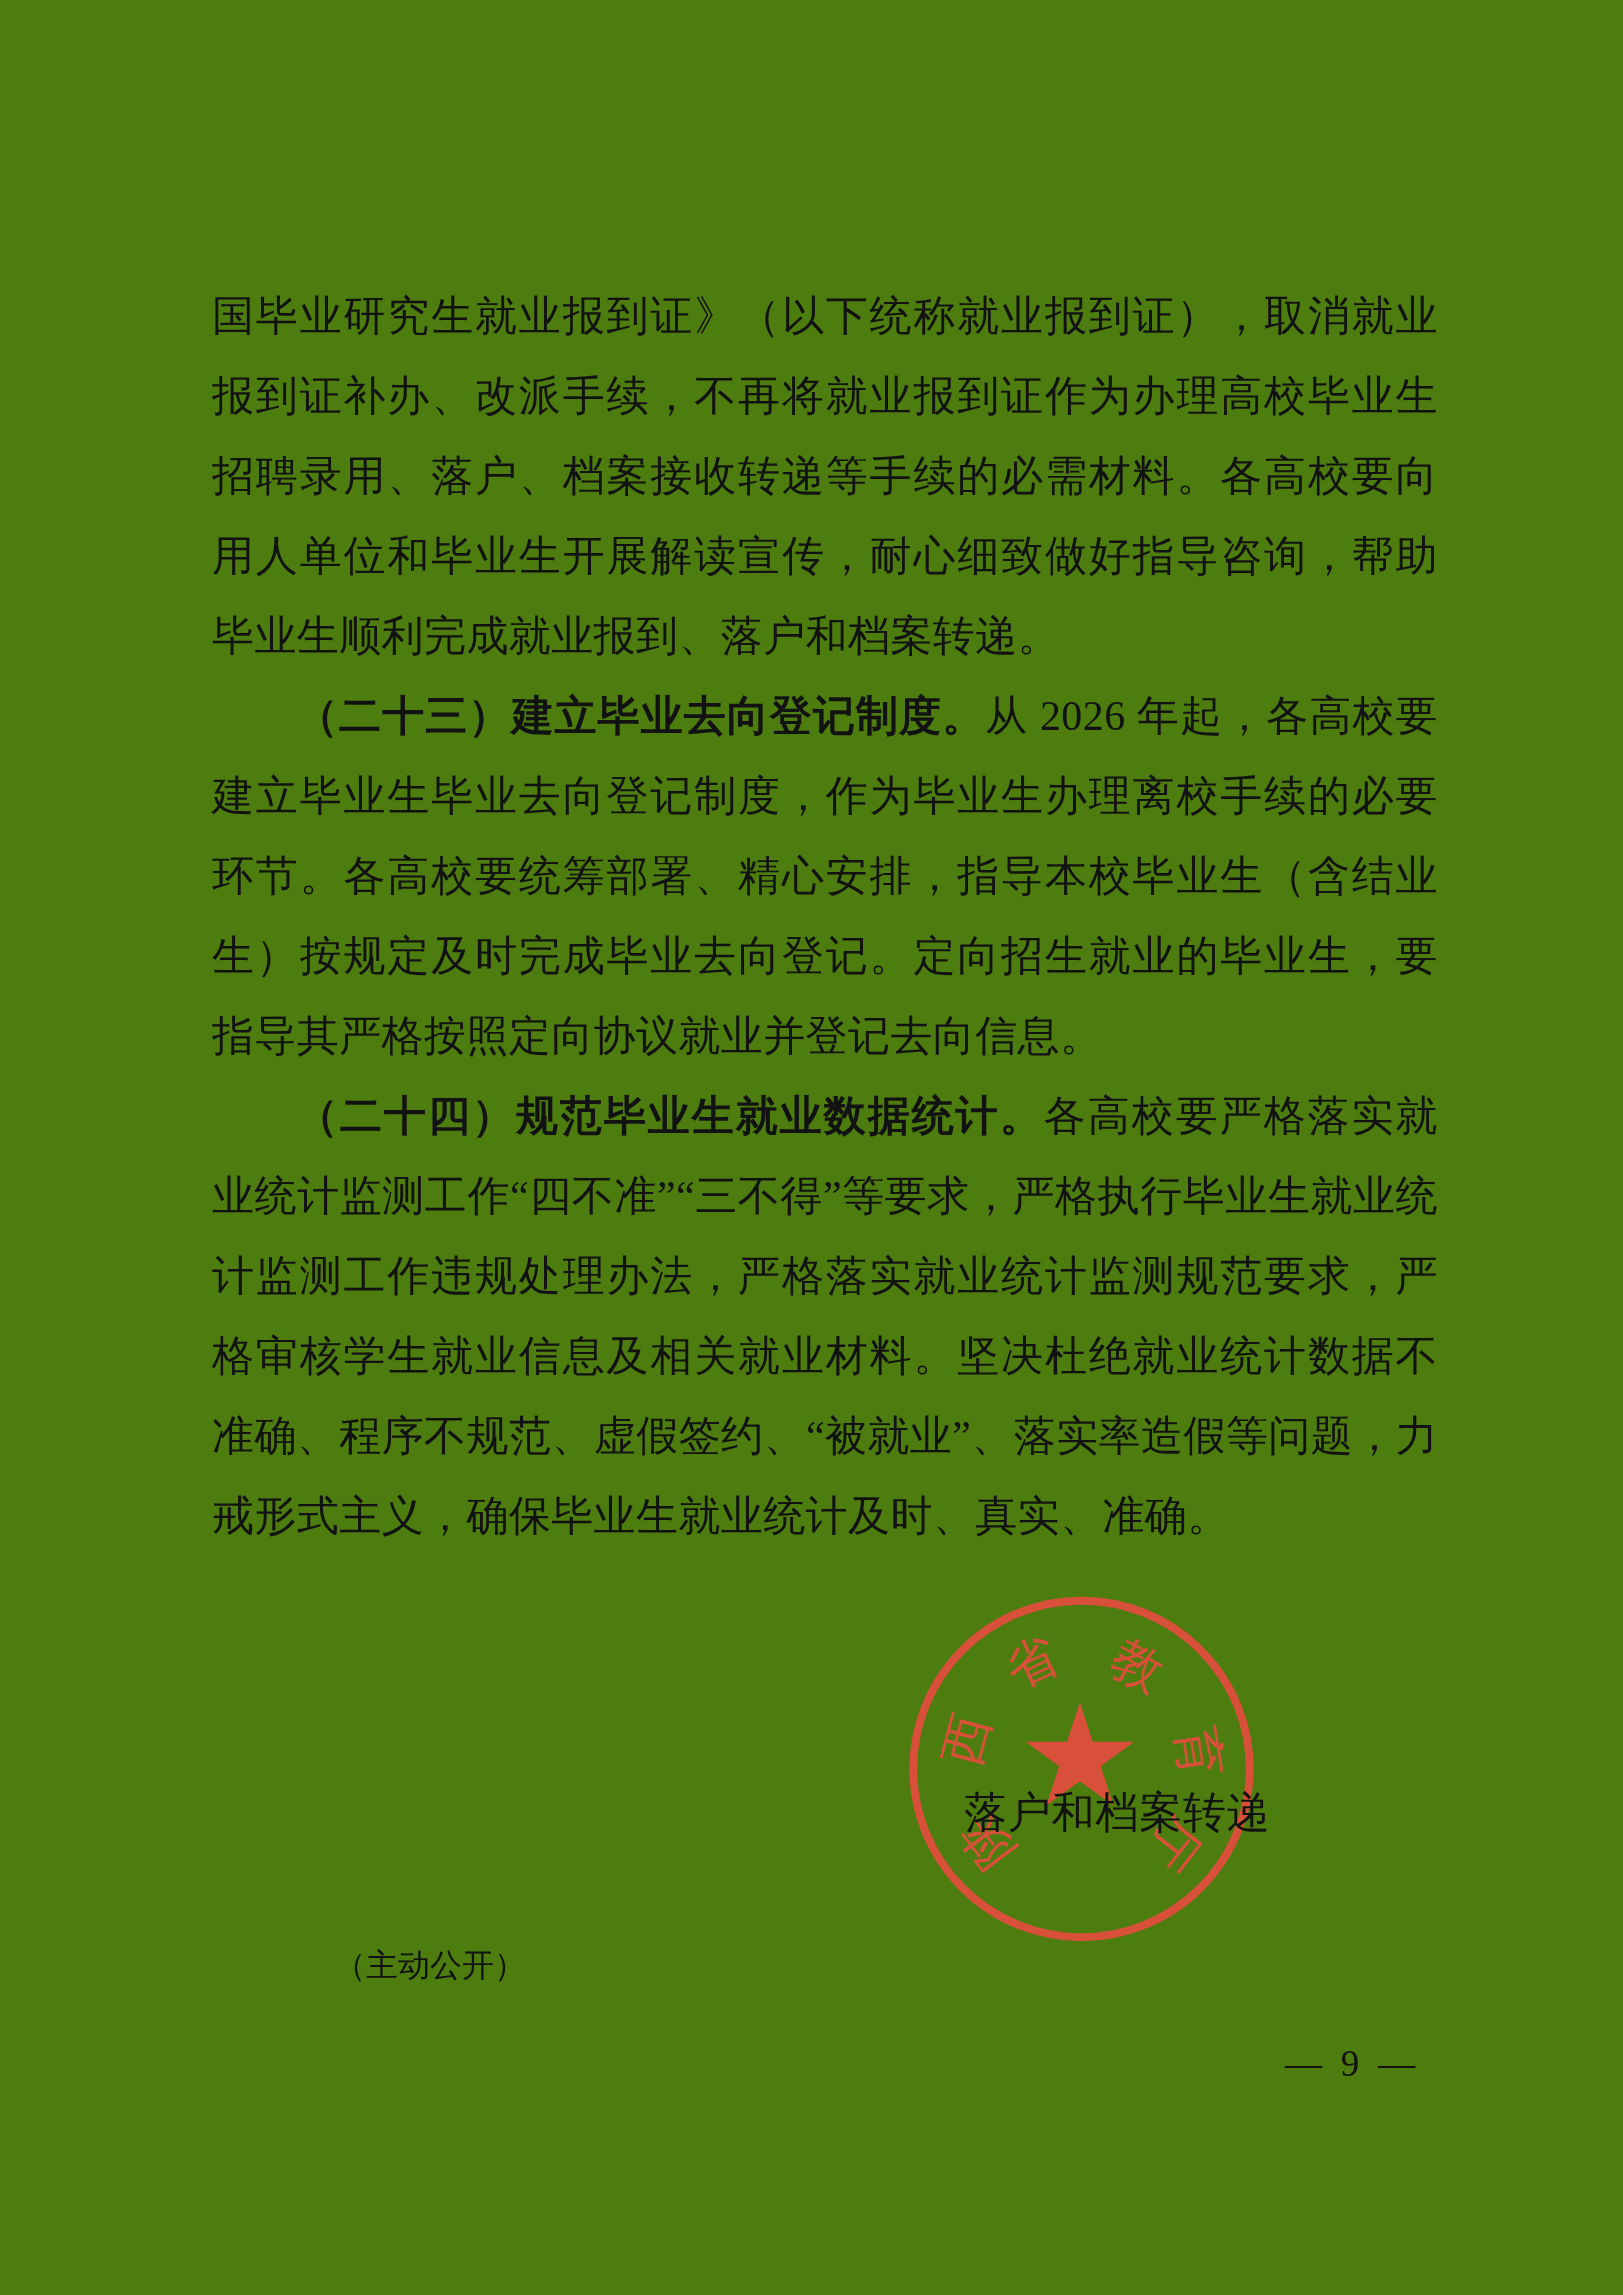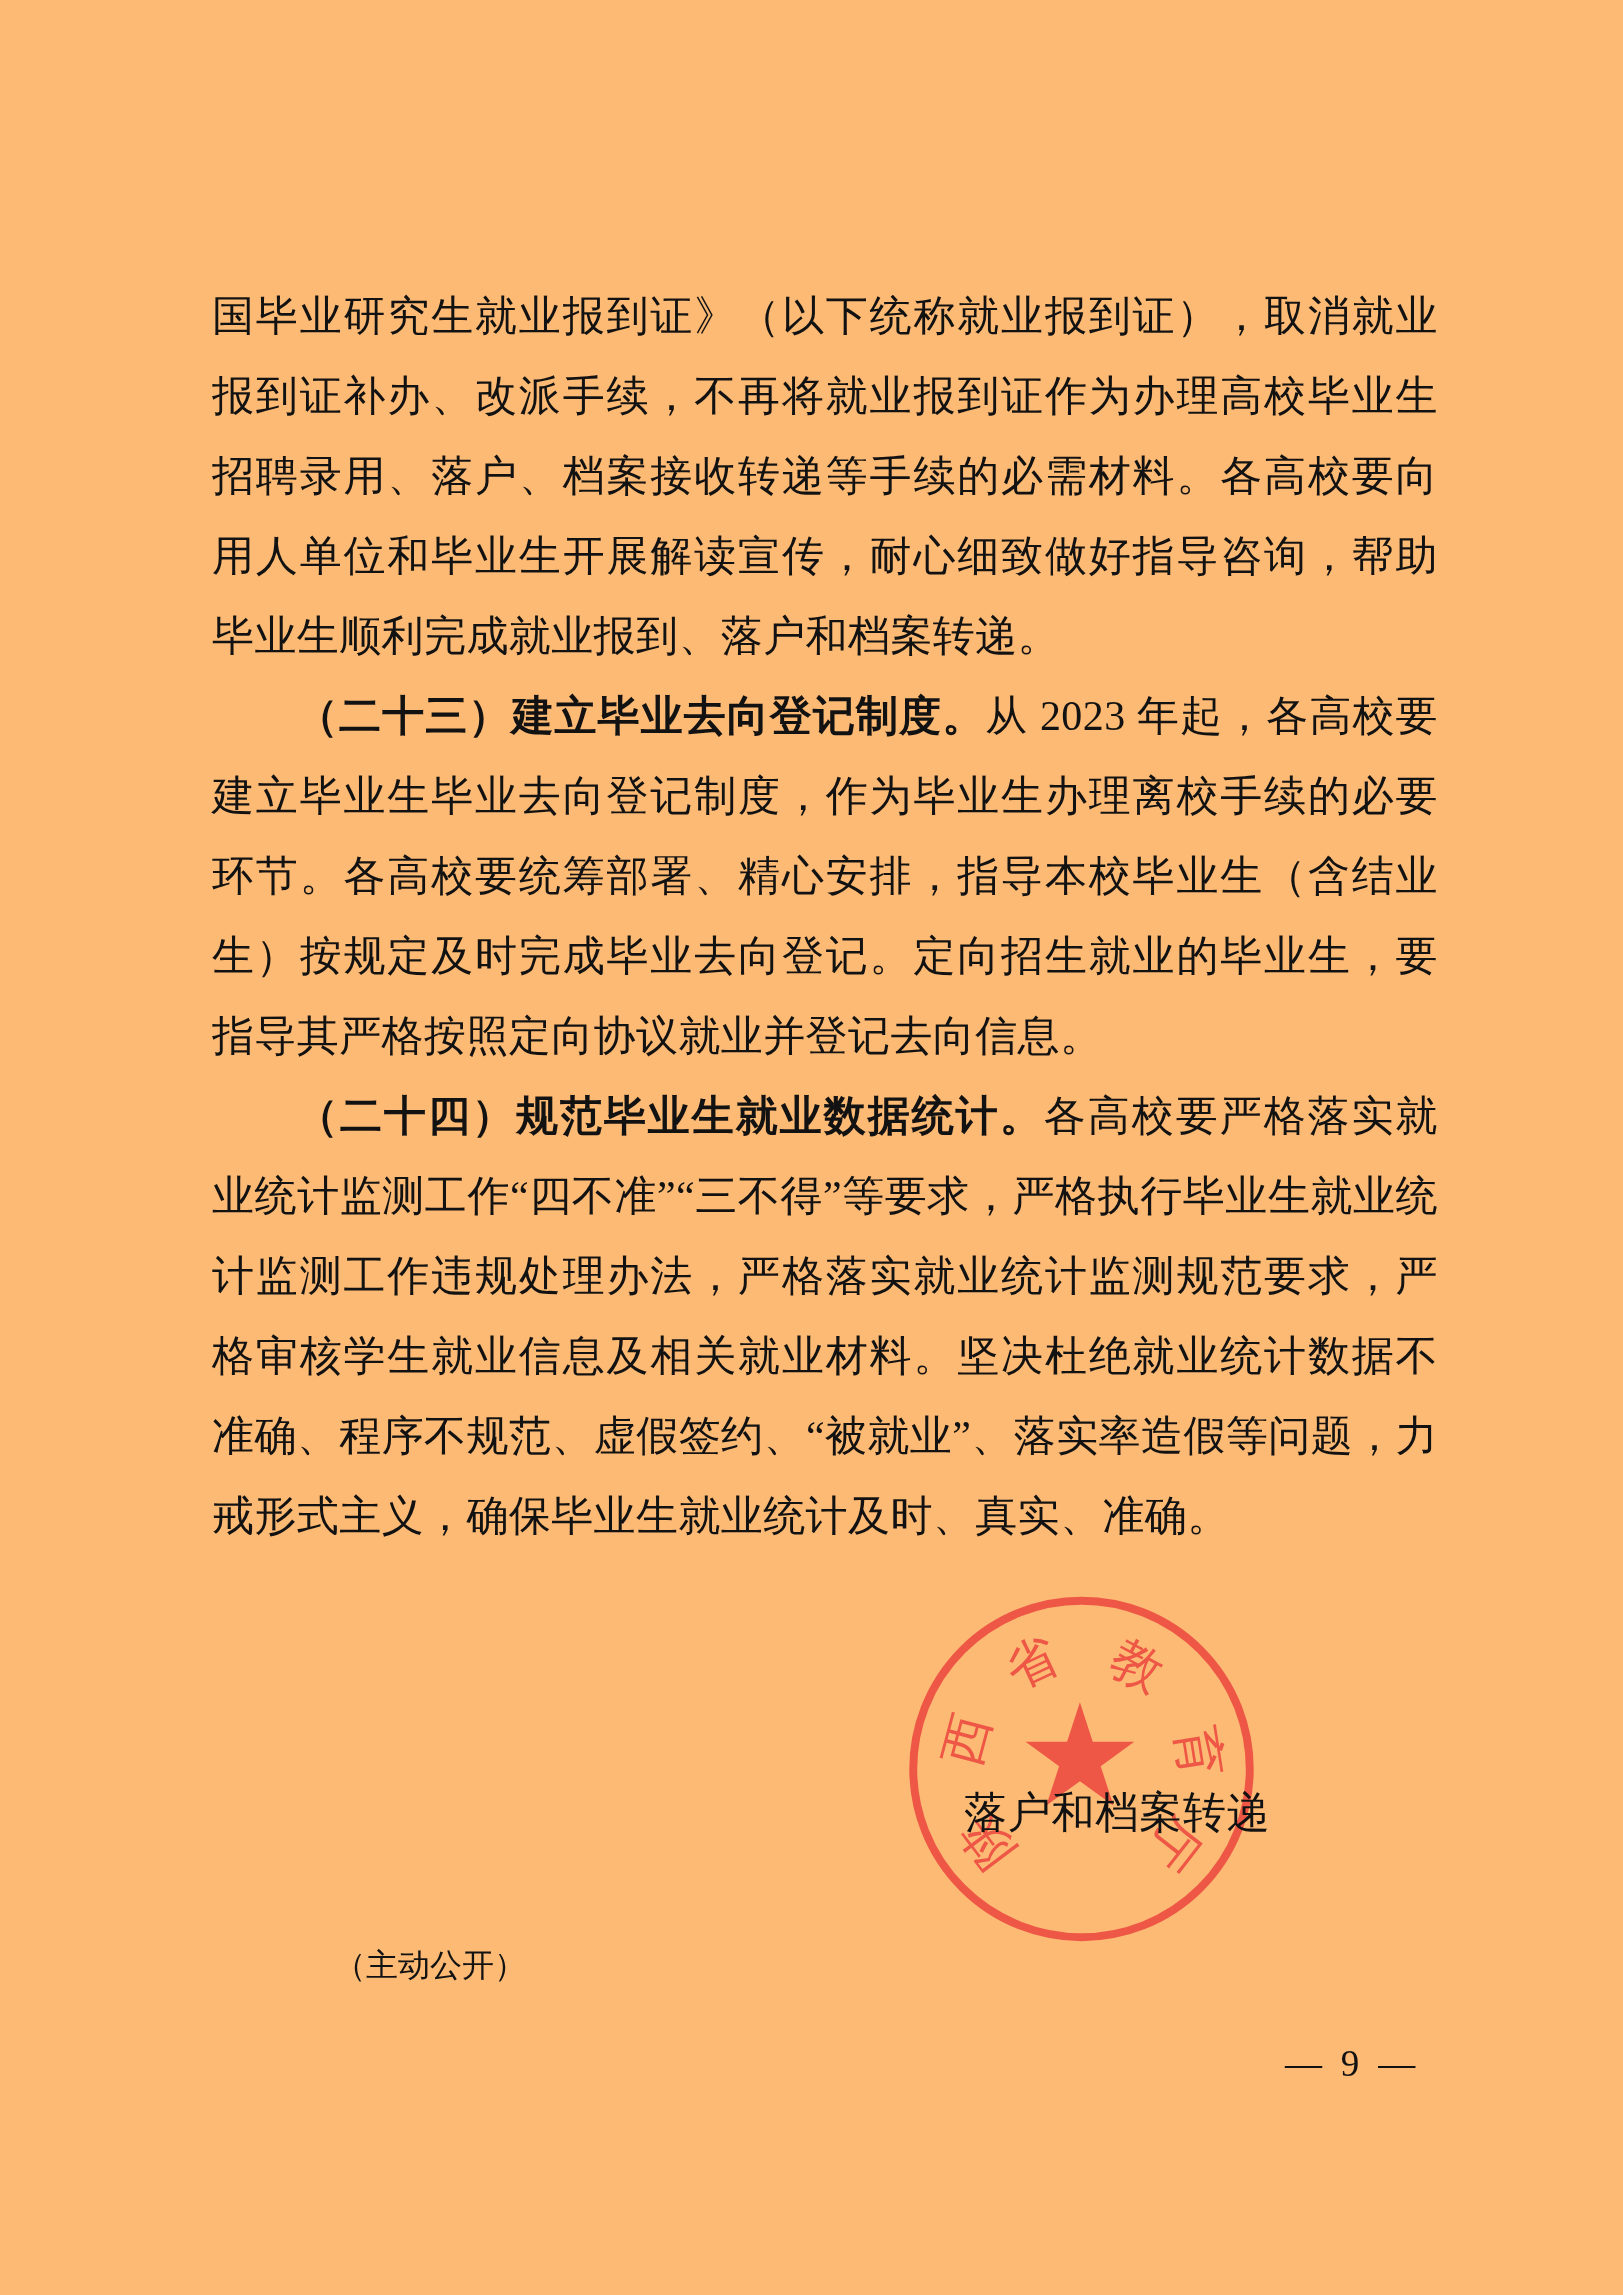--- a/index.html
+++ b/index.html
@@ -1,19 +1,19 @@
 <!DOCTYPE html>
 <html style="font-size:12.7px"><head>
 <meta charset="utf-8">
 <style>
   html,body{margin:0;padding:0;background:#777;}
   .page{
     position:relative;
     width:1624px;height:2295px;
-    background:#fdba74;
+    background:#4d7c0f;
     overflow:hidden;
     font-family:"Liberation Serif","DejaVu Serif",serif;
     color:#121212;
   }
   .body-text{
     position:absolute;
     left:212px;top:276px;width:1226px;
     font-size:42px;line-height:80px;
     text-align:justify;
     text-justify:inter-ideograph;
@@ -54,21 +54,21 @@
     white-space:nowrap;
   }
 </style>
 </head>
 <body>
 
 <div class="page">
 
   <div class="body-text">
     <p><b></b><span>国毕业研究生就业报到证》（以下统称就业报到证），取消就业报到证补办、改派手续，不再将就业报到证作为办理高校毕业生招聘录用、落户、档案接收转递等手续的必需材料。各高校要向用人单位和毕业生开展解读宣传，耐心细致做好指导咨询，帮助毕业生顺利完成就业报到、落户和档案转递。</span></p>
-    <p class="indent"><b>（二十三）建立毕业去向登记制度。</b><span>从 2023 年起，各高校要建立毕业生毕业去向登记制度，作为毕业生办理离校手续的必要环节。各高校要统筹部署、精心安排，指导本校毕业生（含结业生）按规定及时完成毕业去向登记。定向招生就业的毕业生，要指导其严格按照定向协议就业并登记去向信息。</span></p>
+    <p class="indent"><b>（二十三）建立毕业去向登记制度。</b><span>从 2026 年起，各高校要建立毕业生毕业去向登记制度，作为毕业生办理离校手续的必要环节。各高校要统筹部署、精心安排，指导本校毕业生（含结业生）按规定及时完成毕业去向登记。定向招生就业的毕业生，要指导其严格按照定向协议就业并登记去向信息。</span></p>
     <p class="indent"><b>（二十四）规范毕业生就业数据统计。</b><span>各高校要严格落实就业统计监测工作“四不准”“三不得”等要求，严格执行毕业生就业统计监测工作违规处理办法，严格落实就业统计监测规范要求，严格审核学生就业信息及相关就业材料。坚决杜绝就业统计数据不准确、程序不规范、虚假签约、“被就业”、落实率造假等问题，力戒形式主义，确保毕业生就业统计及时、真实、准确。</span></p>
   </div>
 
   <svg class="seal-svg" viewBox="0 0 470 470">
     <g id="seal-group" transform="translate(235,235)">
       <circle cx="0" cy="-2" r="212" fill="none" stroke-width="10" class="seal-stroke" stroke="#ec4a40"></circle>
       <polygon class="seal-fill" transform="translate(-2,-14)" points="0,-72 16.2,-22.2 68.5,-22.2 26.2,8.5 42.3,58.2 0,27.5 -42.3,58.2 -26.2,8.5 -68.5,-22.2 -16.2,-22.2" fill="#ec4a40"></polygon>
       <g id="seal-arc">
           <text transform="rotate(-127)" x="0" y="-128" fill="#ec4a40" class="seal-char">陕</text>
           <text transform="rotate(-75)" x="0" y="-128" fill="#ec4a40" class="seal-char">西</text>

